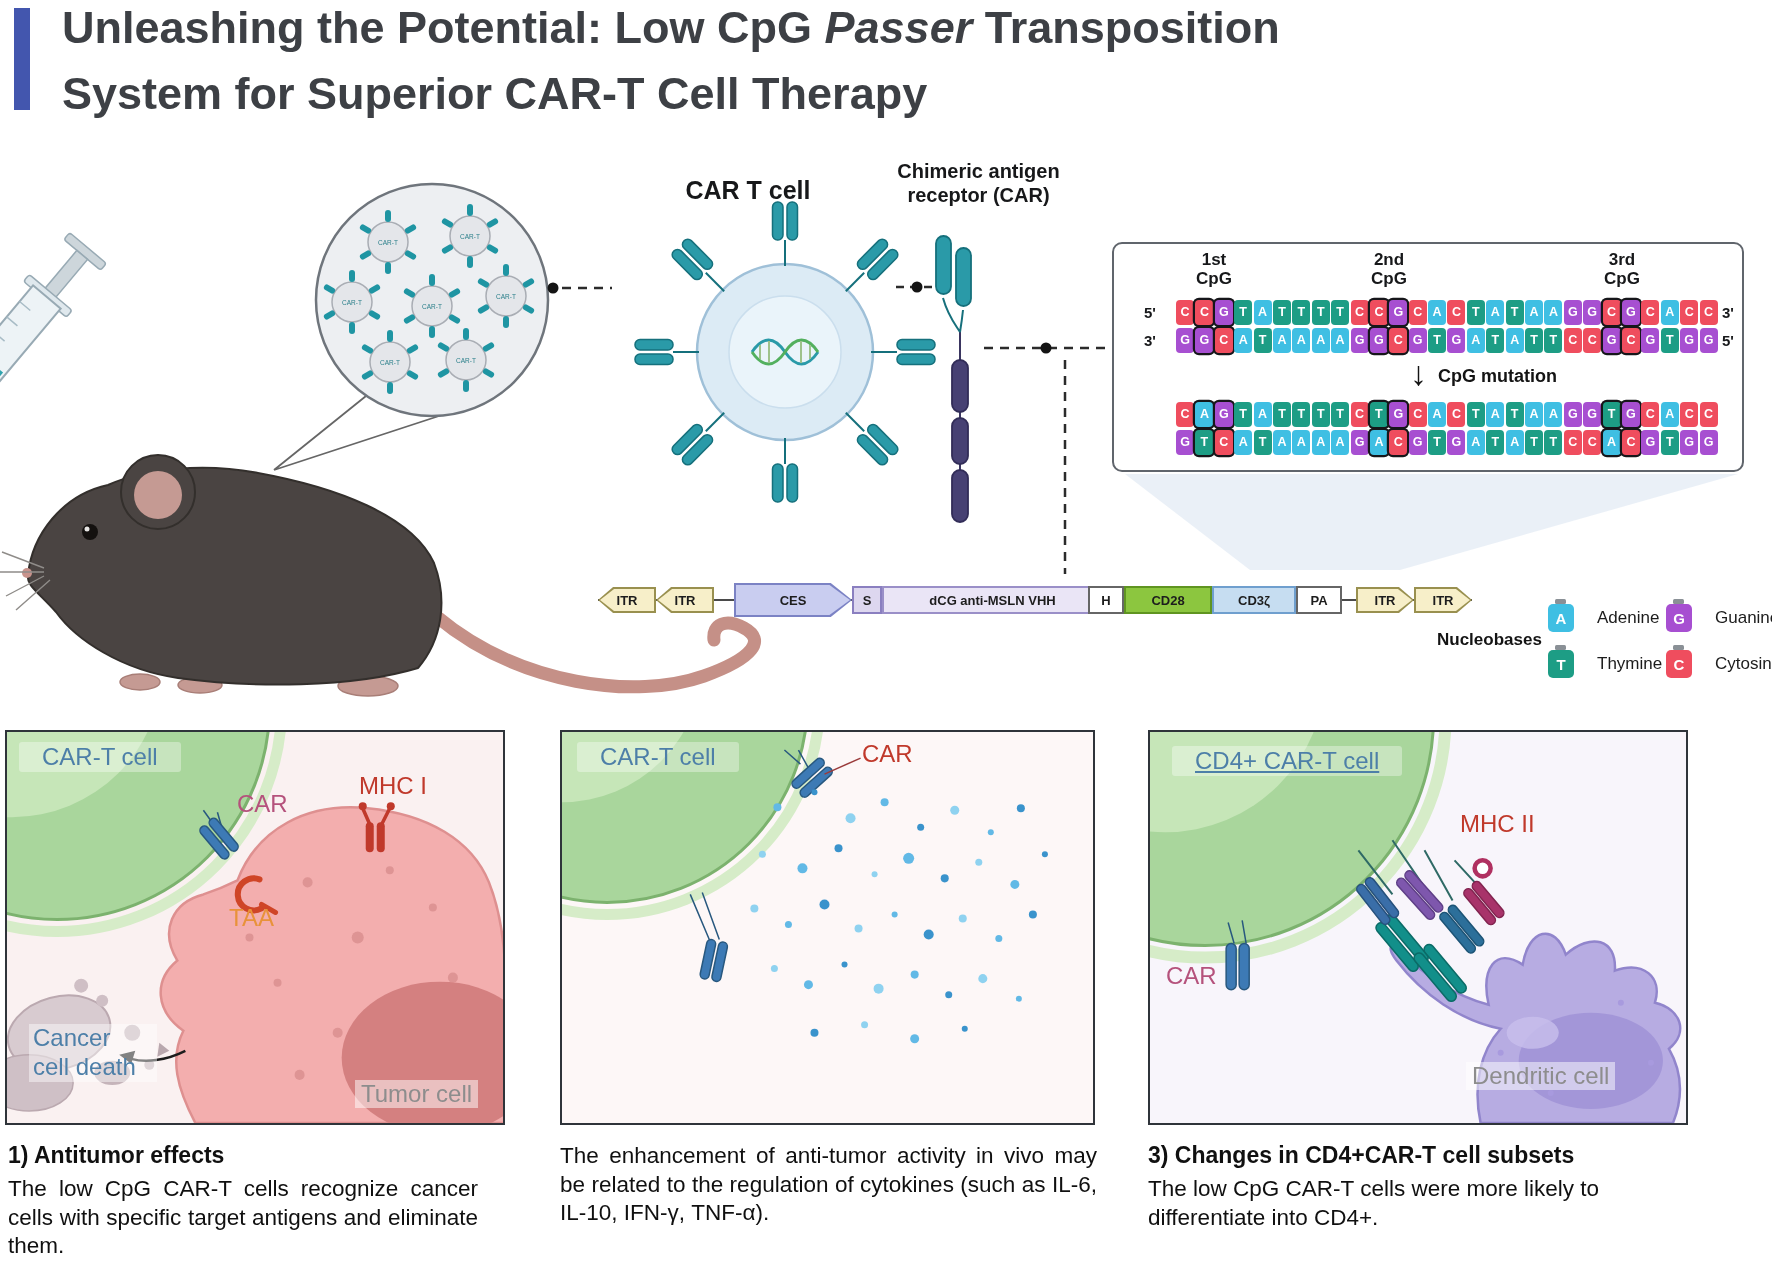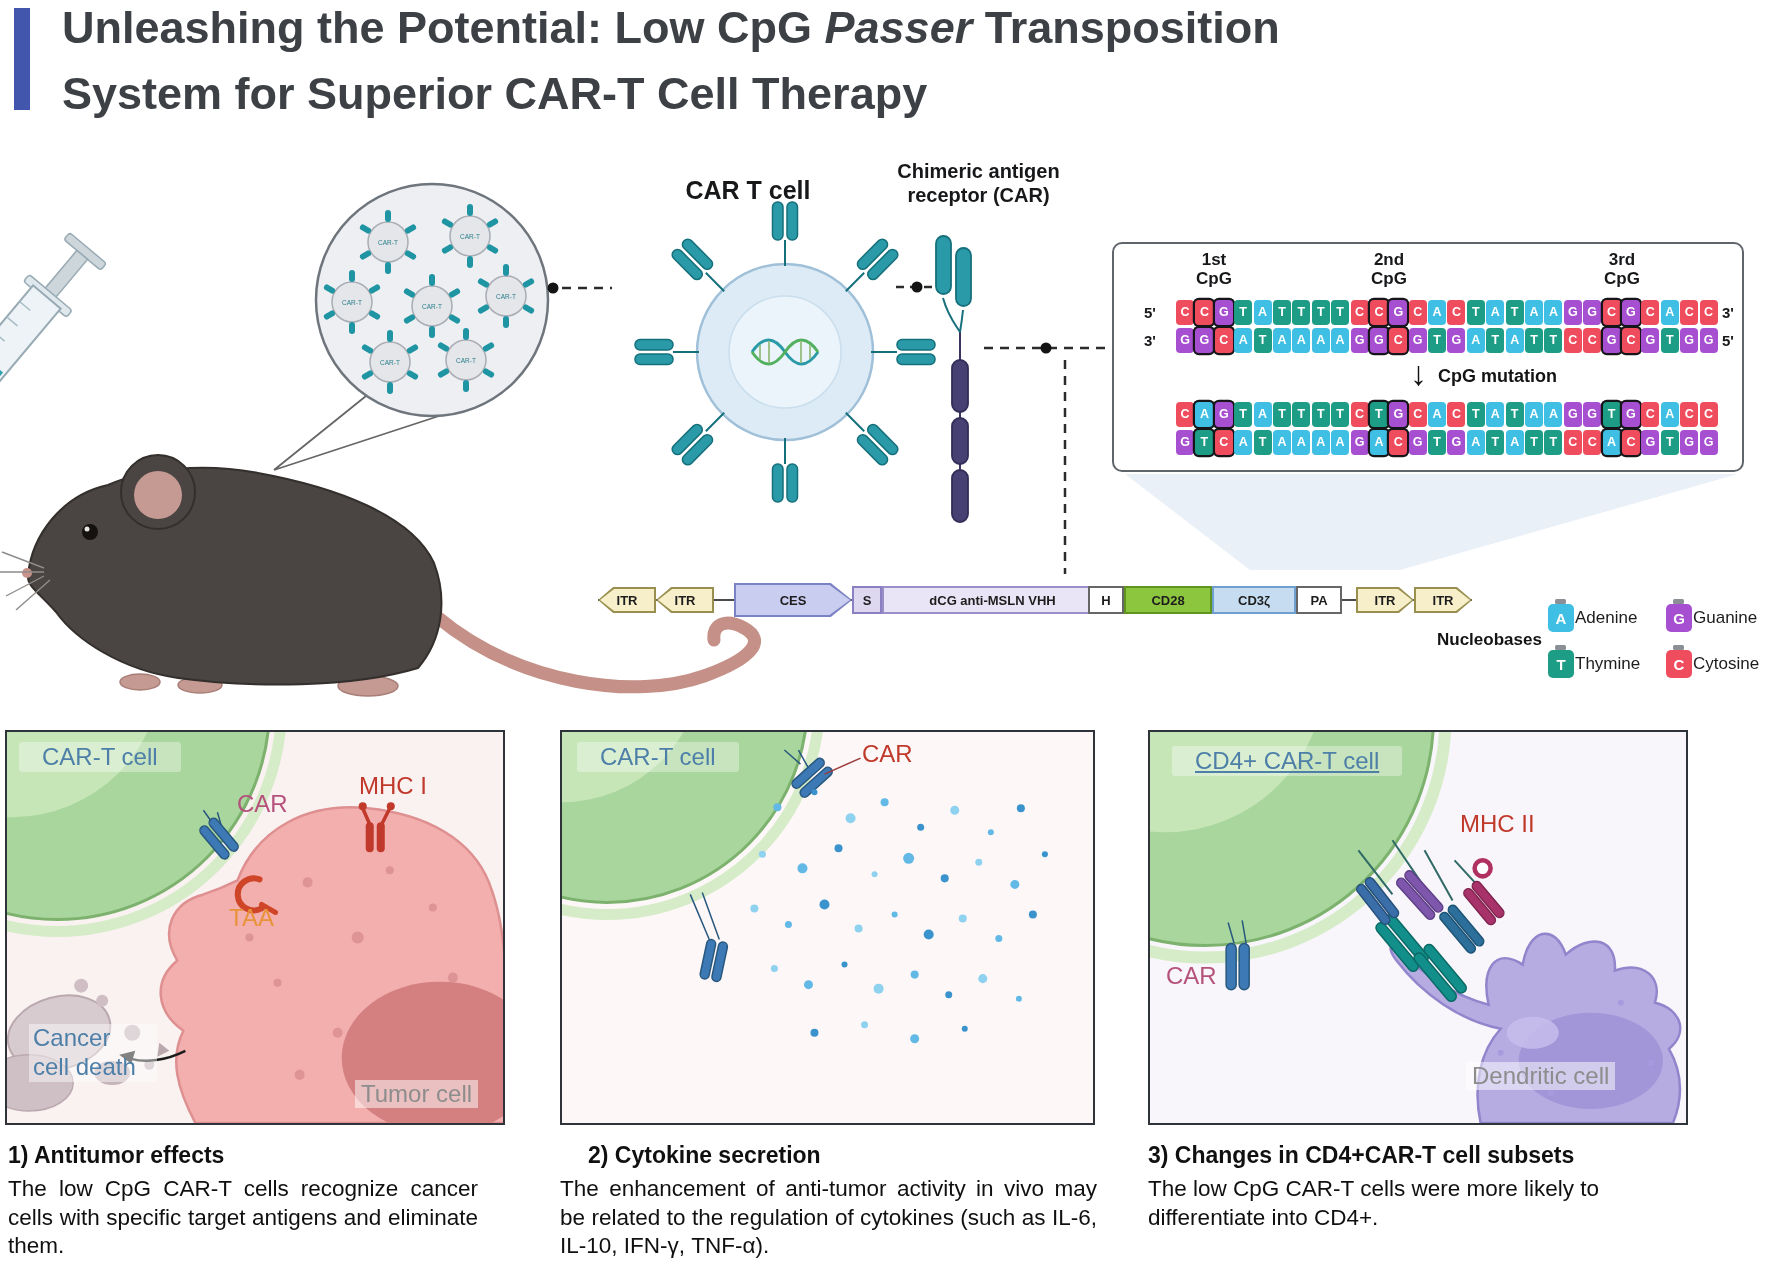--- a/index.html
+++ b/index.html
@@ -47,21 +47,21 @@
   .citem.arrow-right .shape{clip-path:polygon(0 0,82% 0,100% 50%,82% 100%,0 100%);}
 
   
   #nucleobases-label{position:absolute;left:1437px;top:630px;font-weight:bold;font-size:17px;color:#141414;z-index:3;}
   #legend-items{position:absolute;left:1548px;top:604px;width:224px;height:92px;z-index:3;}
   .legend-item{position:absolute;display:flex;align-items:center;}
   .legend-tile{position:relative;width:26px;height:28px;border-radius:5px;color:#fff;font-weight:bold;
       font-size:15px;display:flex;align-items:center;justify-content:center;}
   .legend-tile::before{content:"";position:absolute;top:-5px;left:7px;width:11px;height:5px;
       background:#8a9096;border-radius:1.5px;}
-  .legend-name{font-size:17px;color:#1c1c1c;margin-left:1px;}
+  .legend-name{font-size:17px;color:#1c1c1c;margin-left:23px;}
 
   
   .panel{position:absolute;top:730px;height:395px;border:2.5px solid #2f343a;box-sizing:border-box;
       overflow:hidden;z-index:2;}
   #panel1{left:5px;width:500px;background:#faf1f1;}
   #panel2{left:560px;width:535px;background:#fdf7f7;}
   #panel3{left:1148px;width:540px;background:#f8f5fb;}
   .psvg{position:absolute;left:0;top:0;width:100%;height:100%;}
   .plabel{position:absolute;font-size:24px;z-index:2;white-space:nowrap;}
   .plabel.cell{color:#4d7fa8;background:rgba(255,255,255,0.35);padding:1px 23px;border-radius:3px;}
@@ -531,19 +531,18 @@
   <div class="plabel red" style="left:310px;top:78px;">MHC II</div>
   <div class="plabel maroon" style="left:16px;top:230px;">CAR</div>
   <div class="plabel gray" style="left:316px;top:330px;">Dendritic cell</div>
 </div>
 
 <div id="cap1" class="caption">
   <div class="cap-title">1) Antitumor effects</div>
   <div class="cap-body">The low CpG CAR-T cells recognize cancer cells with specific target antigens and eliminate them.</div>
 </div>
 <div id="cap2" class="caption">
-  <div class="cap-title">2) Cytokine secretion</div>
   <div class="cap-body">The enhancement of anti-tumor activity in vivo may be related to the regulation of cytokines (such as IL-6, IL-10, IFN-γ, TNF-α).</div>
 </div>
 <div id="cap3" class="caption">
   <div class="cap-title">3) Changes in CD4+CAR-T cell subsets</div>
   <div class="cap-body">The low CpG CAR-T cells were more likely to differentiate into CD4+.</div>
 </div>
 
 </body></html>

